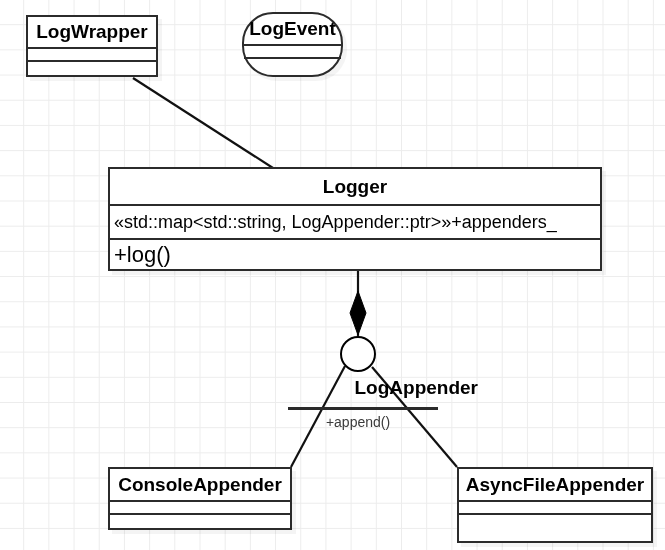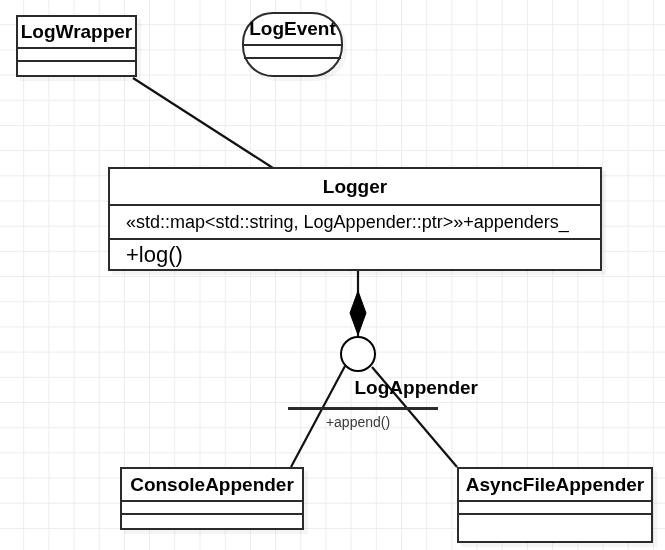--- a/index.html
+++ b/index.html
@@ -58,36 +58,36 @@
     color: #000000;
     white-space: nowrap;
     overflow: hidden;
     display: flex;
     align-items: center;
   }
   .umlbox .compartment.divided {
     border-bottom: 2px solid #2b2b2b;
   }
   .umlbox .compartment .txt {
-    padding-left: 16px;
+    padding-left: 4px;
   }
 
   
   .small .title   { height: 32px; font-size: 19px; }
   .small .compartment { height: 13px; }
 
-  #box-logwrapper { left: 16px;  top: 15px;  width: 121px; height: 62px; }
+  #box-logwrapper { left: 26px;  top: 15px;  width: 132px; height: 62px; }
   #box-logevent   { left: 242px; top: 12px;  width: 101px; height: 65px; border-radius: 31px; }
 
   #box-logger { left: 108px; top: 167px; width: 494px; height: 104px; }
   #box-logger .title        { height: 37px; font-size: 19px; }
   #box-logger .attrs        { height: 34px; font-size: 18px; }
   #box-logger .ops          { height: 29px; font-size: 22px; }
 
-  #box-console { left: 120px; top: 467px; width: 184px; height: 63px; }
+  #box-console { left: 108px; top: 467px; width: 184px; height: 63px; }
   #box-async   { left: 457px; top: 467px; width: 196px; height: 76px; }
   #box-console .title, #box-async .title { height: 33px; font-size: 19px; }
   #box-console .compartment, #box-async .compartment { height: 13px; }
 
   
   #iface-circle {
     position: absolute;
     left: 340px;
     top: 336px;
     width: 36px;

